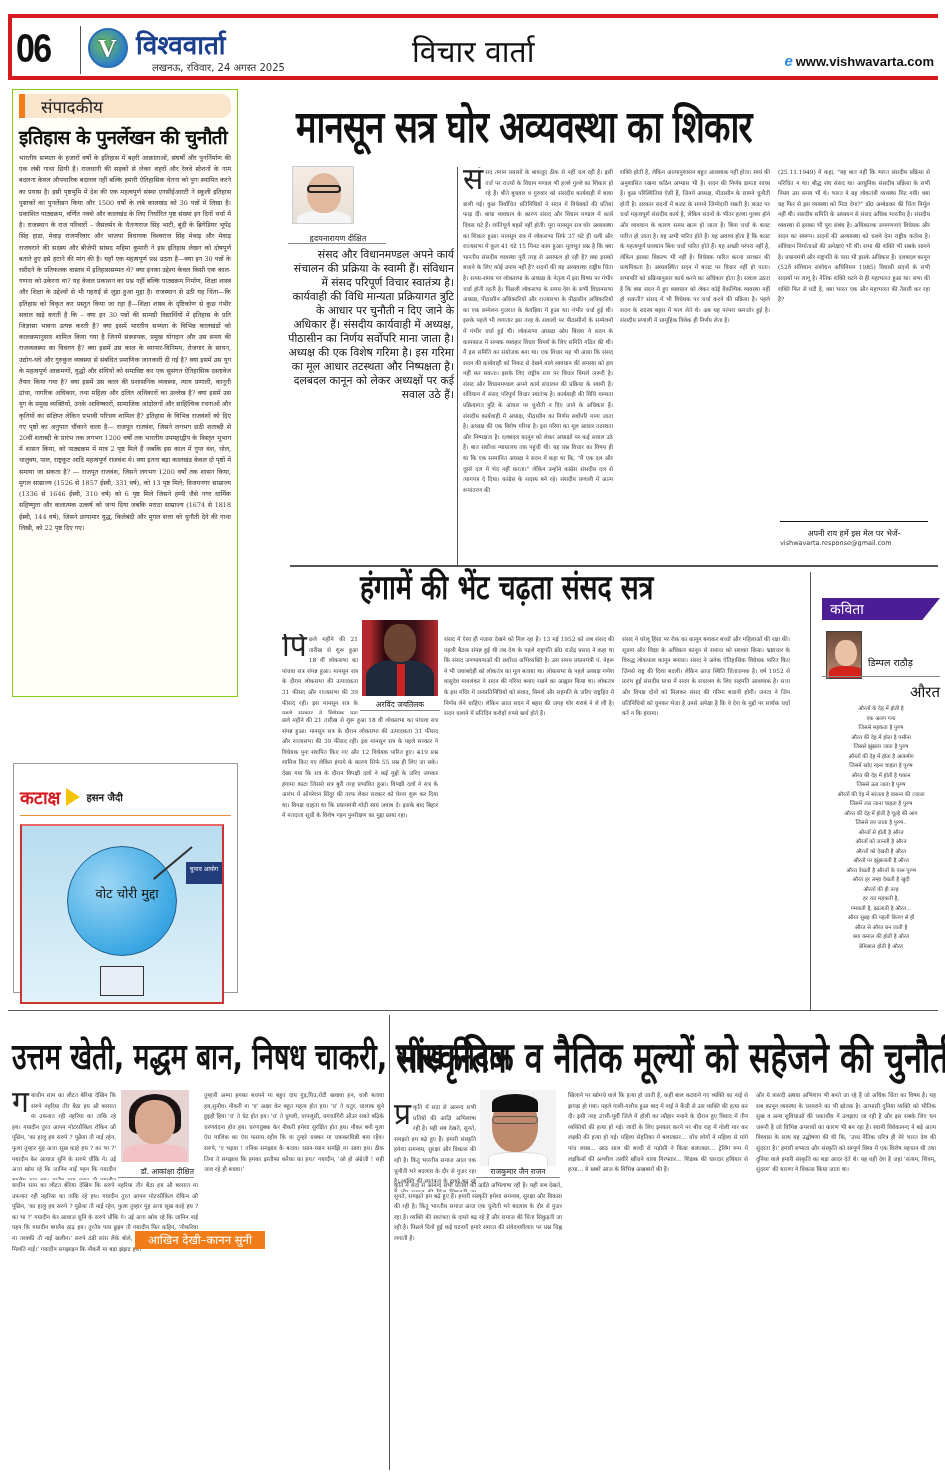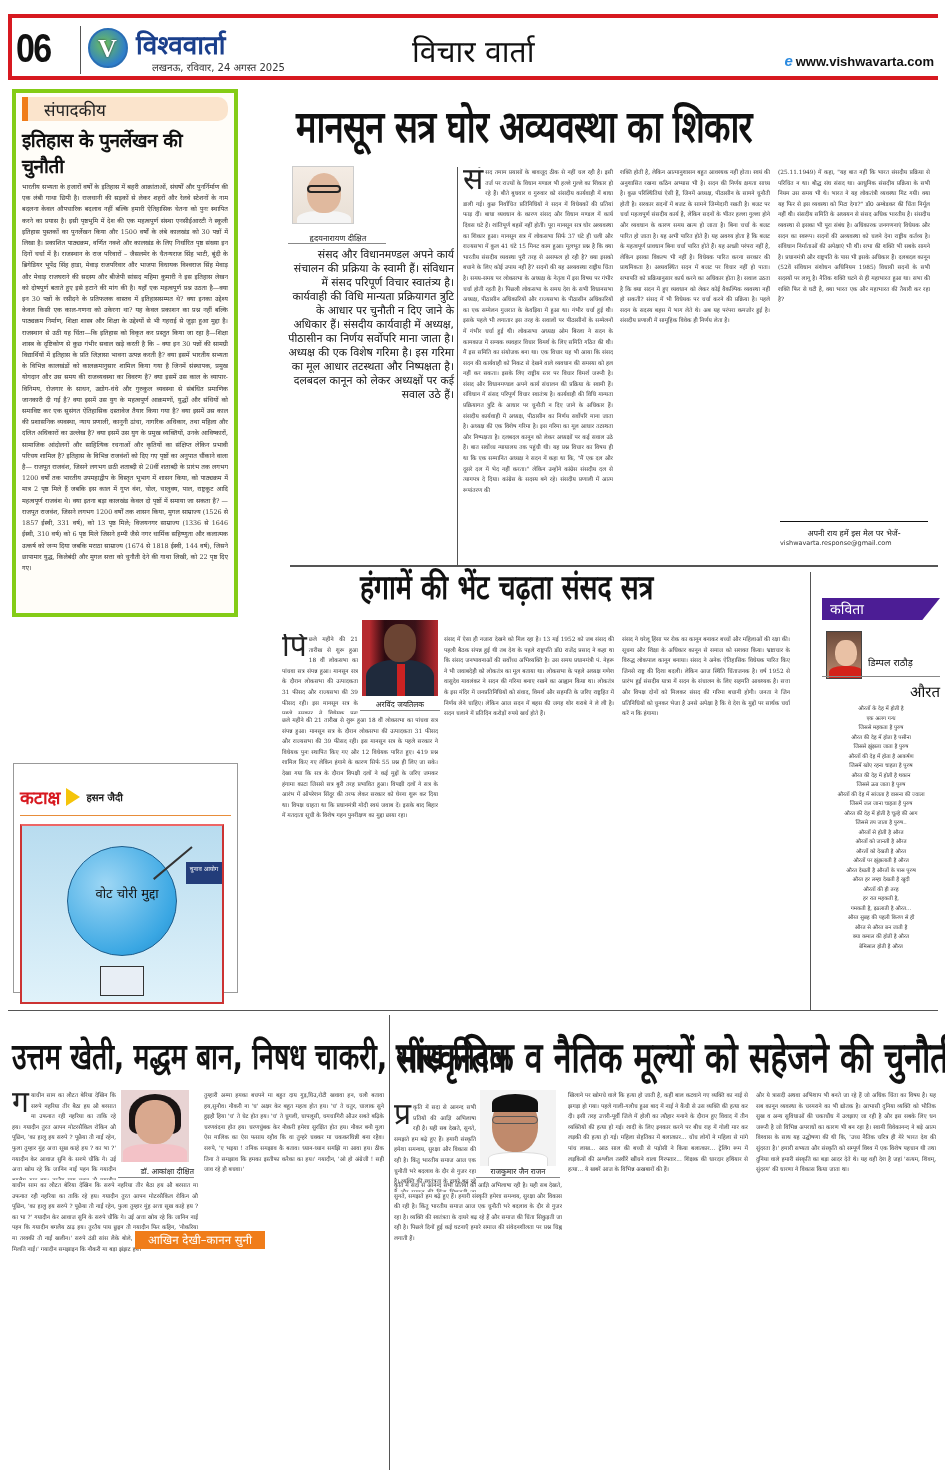--- a/index.html
+++ b/index.html
@@ -14,21 +14,21 @@
   .logo-circle { position: absolute; left: 76px; top: 10px; width: 40px; height: 40px; border-radius: 50%; background: radial-gradient(circle at 40% 40%, #6ec05a, #2e7ec9 70%); border: 2px solid #2a6fb5; }
   .logo-v { position: absolute; left: 86px; top: 16px; font-family: "Liberation Serif", serif; font-weight: bold; font-size: 26px; color: #fff; text-shadow: 0 0 2px #222; }
   .brand { position: absolute; left: 124px; top: 8px; font-size: 26px; font-weight: bold; color: #1a3f8c; }
   .dateline { position: absolute; left: 124px; top: 42px; font-size: 10px; color: #333; margin-left: 16px; }
   .section-title { position: absolute; left: 400px; top: 12px; font-size: 30px; color: #111; }
   .website { position: absolute; right: 8px; top: 34px; font-family: "Liberation Sans", sans-serif; font-size: 13px; font-weight: bold; color: #111; }
   .ie-icon { display: inline-block; color: #2a8ae0; font-weight: bold; font-size: 15px; font-style: italic; margin-right: 3px; }
   .mast-bottom { position: absolute; left: 8px; top: 76px; width: 930px; height: 4px; background: #d71920; }
 
   
-  .editorial { position: absolute; left: 12px; top: 89px; width: 226px; height: 528px; border: 4px solid #84cc16; background: #fffdf8; padding: 4px 6px; }
+  .editorial { position: absolute; left: 12px; top: 89px; width: 226px; height: 608px; border: 1px solid #84cc16; background: #fffdf8; padding: 4px 6px; }
   .ed-tag { height: 24px; background: #fbe4cc; border-radius: 0 10px 10px 0; display: flex; align-items: center; border-left: 6px solid #f07d1a; padding-left: 16px; font-size: 17px; color: #222; }
   .ed-head { font-size: 19px; font-weight: bold; margin: 6px 0 3px; color: #111; letter-spacing: -0.5px; }
   .body-text { font-family: "DejaVu Serif", serif; font-size: 6.4px; line-height: 11.2px; color: #333; text-align: justify; }
 
   
   .cartoon-box { position: absolute; left: 13px; top: 763px; width: 225px; height: 230px; border: 1px solid #999; padding: 21px 6px; }
   .katakh { display: flex; align-items: center; gap: 6px; }
   .katakh-label { color: #d71920; font-size: 18px; font-weight: bold; }
   .katakh-arrow { width: 0; height: 0; border-top: 9px solid transparent; border-bottom: 9px solid transparent; border-left: 14px solid #f5c40a; }
   .katakh-author { font-size: 10px; font-weight: bold; }

